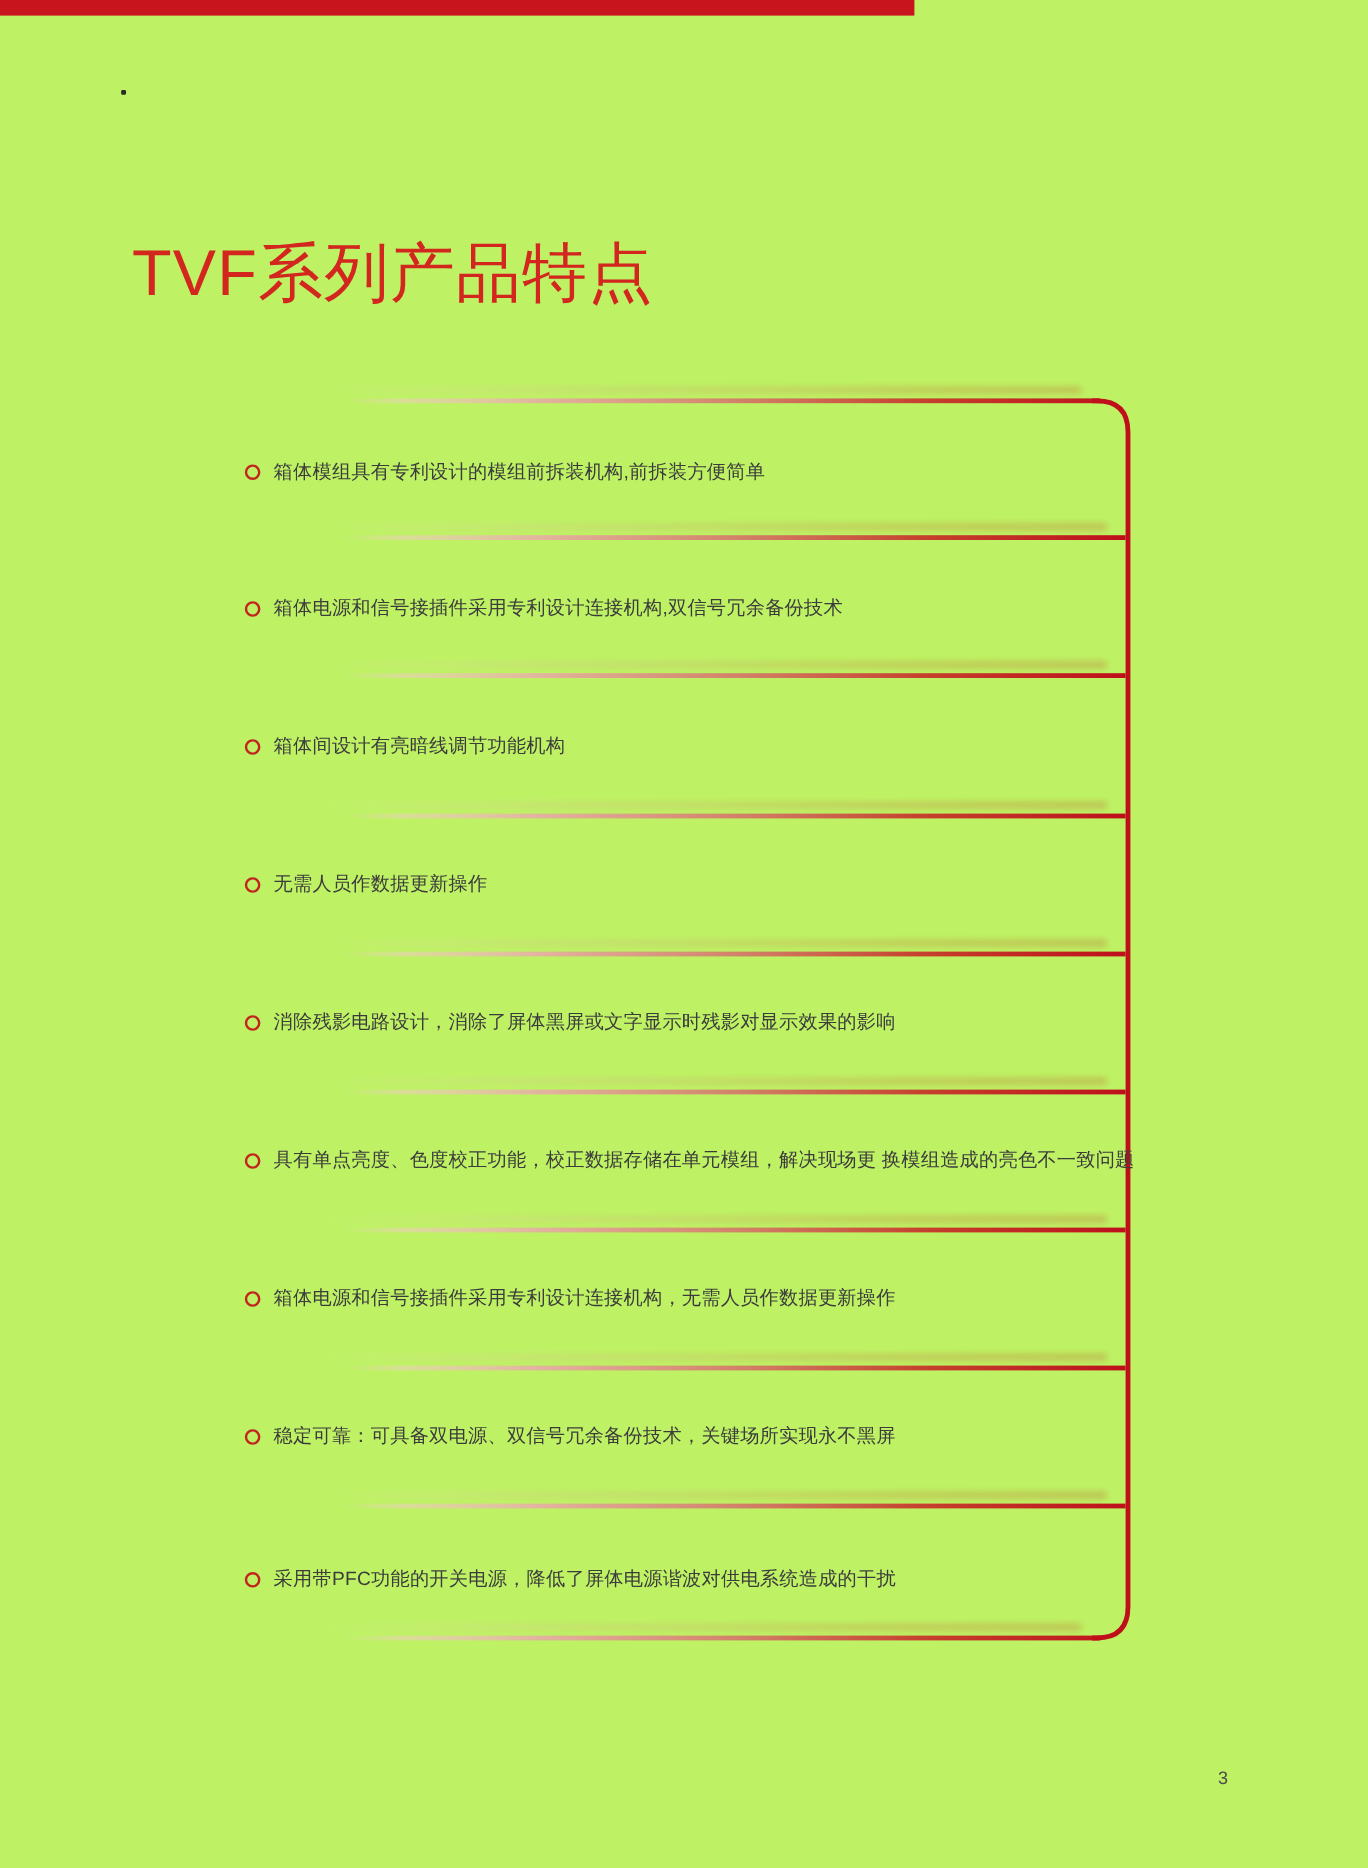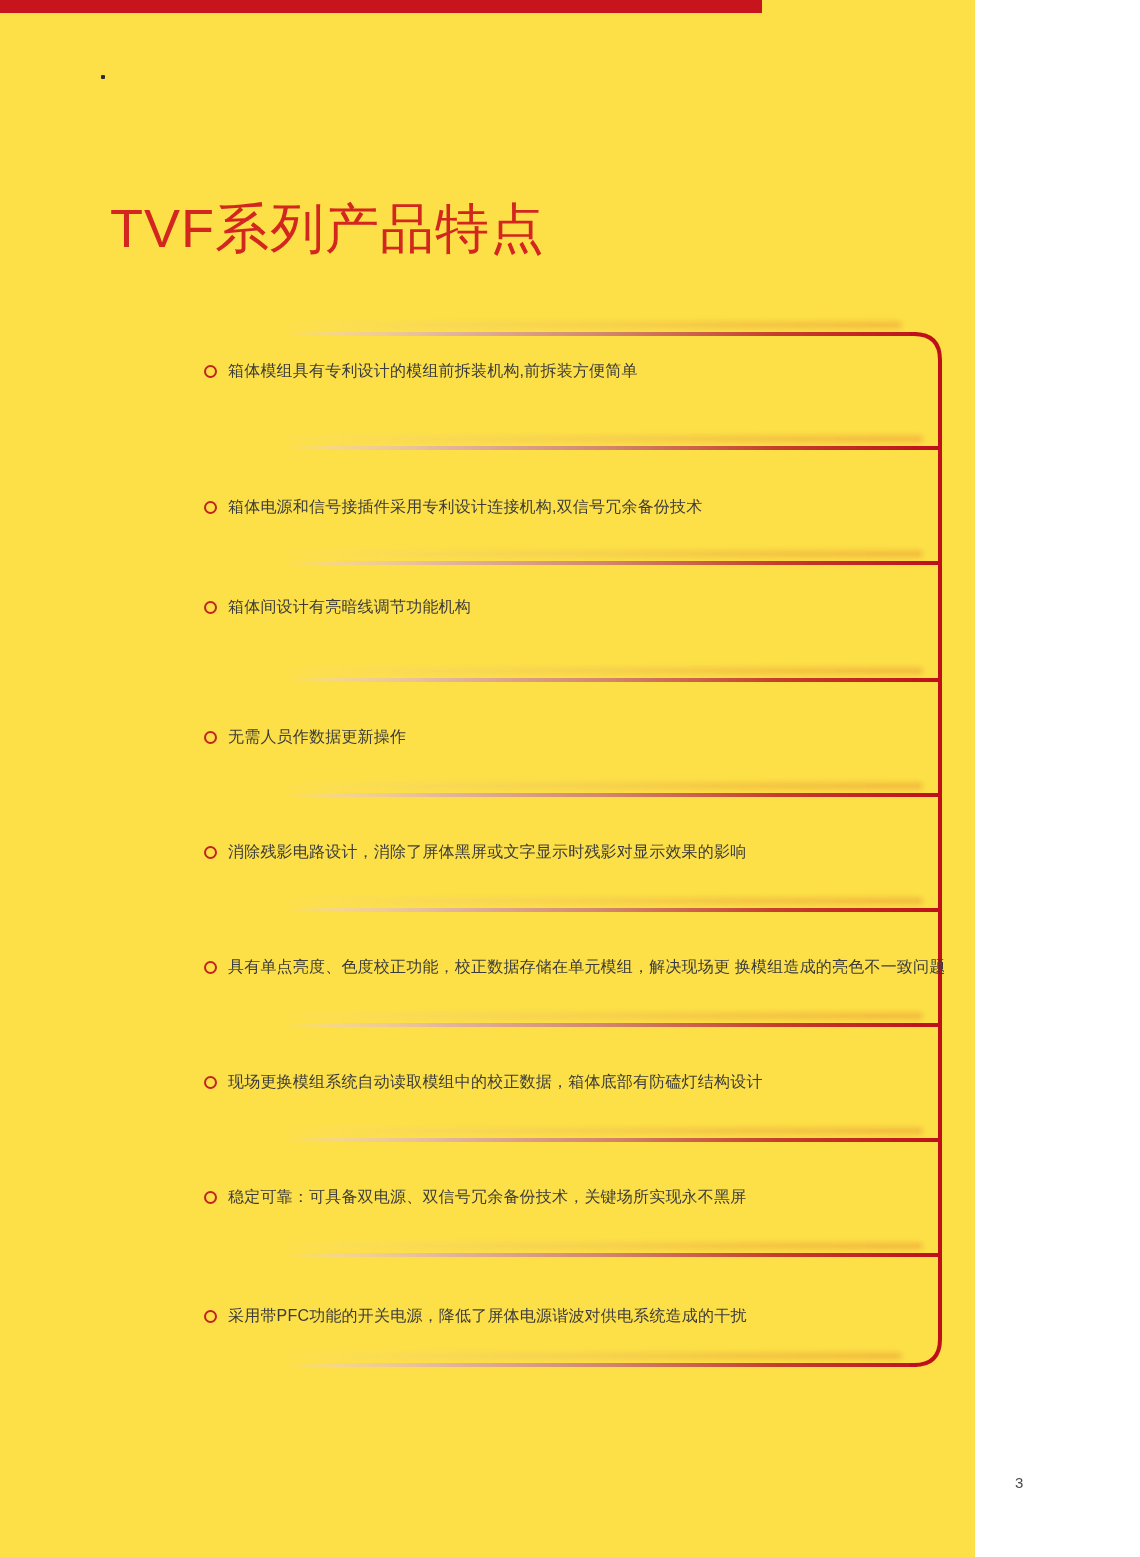--- a/index.html
+++ b/index.html
@@ -3,21 +3,21 @@
 <meta charset="utf-8">
 <style>
   html, body { margin: 0; padding: 0; }
   body {
     width: 1140px; height: 1557px;
     background: #ffffff;
     font-family: "Liberation Sans", "DejaVu Sans", sans-serif;
     position: relative;
     overflow: hidden;
   }
-  .page { position: absolute; inset: 0; width: 928px; height: 1557px; background: #fde047; padding-left: 47px; }
+  .page { position: absolute; inset: 0; width: 1140px; height: 1557px; background: #bef264; }
 
   .top-bar {
     position: absolute; left: 0; top: 0;
     width: 762px; height: 13px;
     background: #C8151D;
   }
 
   .artifact-dot {
     position: absolute; left: 101px; top: 75px;
     width: 4px; height: 4px; border-radius: 1px;
@@ -108,47 +108,47 @@
     <rect x="285" y="908" width="653" height="4" fill="url(#lg)"></rect>
     <rect x="285" y="1023" width="653" height="4" fill="url(#lg)"></rect>
     <rect x="285" y="1138" width="653" height="4" fill="url(#lg)"></rect>
     <rect x="285" y="1253" width="653" height="4" fill="url(#lg)"></rect>
 
     <rect x="285" y="1363" width="632" height="4" fill="url(#lg)"></rect>
 
     <path d="M 910 334 H 914 Q 940 334 940 360 V 1339 Q 940 1365 914 1365 H 910" fill="none" stroke="#BE0F1B" stroke-width="4"></path>
   </svg>
 
-  <div class="feature" style="top:358px">
+  <div class="feature" style="top:380px">
     <span class="bullet"></span>
     <span class="feature-text">箱体模组具有专利设计的模组前拆装机构,前拆装方便简单</span>
   </div>
   <div class="feature" style="top:494px">
     <span class="bullet"></span>
     <span class="feature-text">箱体电源和信号接插件采用专利设计连接机构,双信号冗余备份技术</span>
   </div>
-  <div class="feature" style="top:594px">
+  <div class="feature" style="top:609px">
     <span class="bullet"></span>
     <span class="feature-text">箱体间设计有亮暗线调节功能机构</span>
   </div>
   <div class="feature" style="top:724px">
     <span class="bullet"></span>
     <span class="feature-text">无需人员作数据更新操作</span>
   </div>
   <div class="feature" style="top:954px">
     <span class="bullet"></span>
     <span class="feature-text">具有单点亮度、色度校正功能，校正数据存储在单元模组，解决现场更 换模组造成的亮色不一致问题</span>
   </div>
   <div class="feature" style="top:839px">
     <span class="bullet"></span>
     <span class="feature-text">消除残影电路设计，消除了屏体黑屏或文字显示时残影对显示效果的影响</span>
   </div>
   <div class="feature" style="top:1069px">
     <span class="bullet"></span>
-    <span class="feature-text">现场更换模组系统自动读取模组中的校正数据，箱体底部有防磕灯结构设计</span>
+    <span class="feature-text">箱体电源和信号接插件采用专利设计连接机构，无需人员作数据更新操作</span>
   </div>
   <div class="feature" style="top:1303px">
     <span class="bullet"></span>
     <span class="feature-text">采用带PFC功能的开关电源，降低了屏体电源谐波对供电系统造成的干扰</span>
   </div>
   <div class="feature" style="top:1184px">
     <span class="bullet"></span>
     <span class="feature-text">稳定可靠：可具备双电源、双信号冗余备份技术，关键场所实现永不黑屏</span>
   </div>
 

